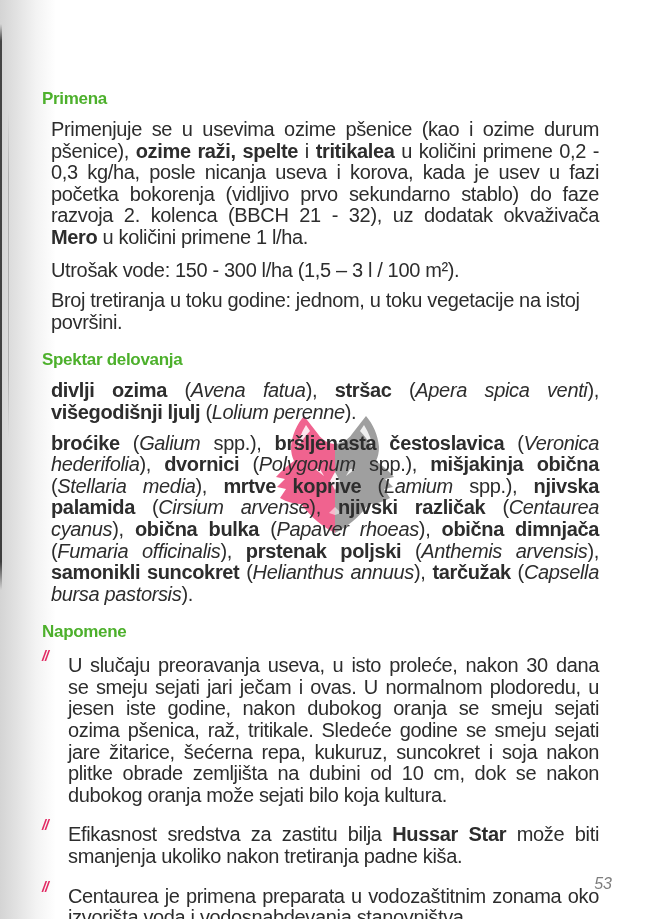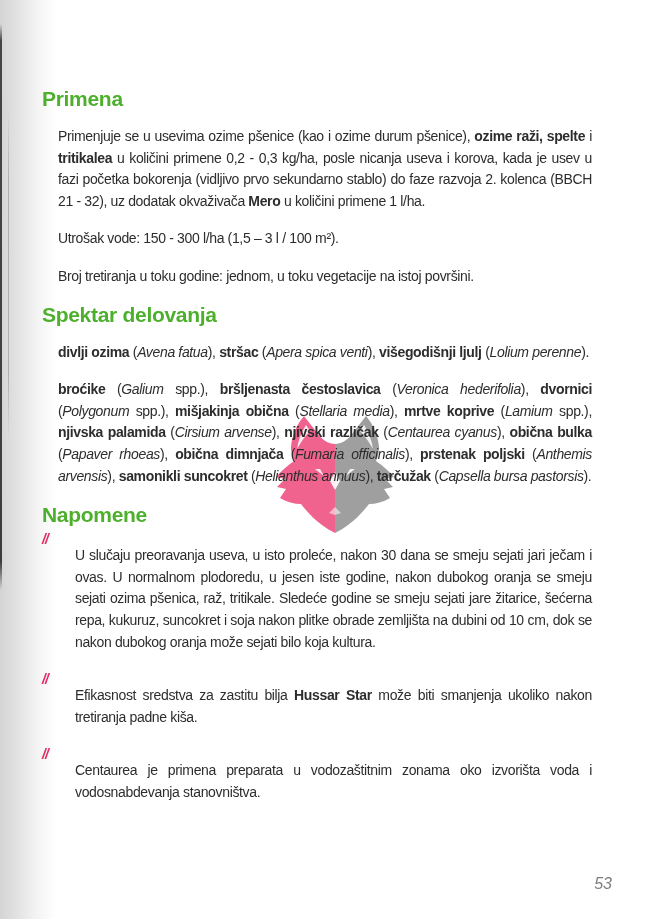--- a/index.html
+++ b/index.html
@@ -30,28 +30,28 @@
   }
   .fox {
     position: absolute; left: 274px; top: 414px; width: 122px; height: 119px;
     z-index: 1;
   }
   .content {
     position: absolute; left: 42px; right: 42px; top: 87px; z-index: 2;
   }
   h2 {
     margin: 0 0 3px 0;
-    font-size: 21px; line-height: 23px; font-weight: 700;
+    font-size: 17px; line-height: 23px; font-weight: 700;
     letter-spacing: -0.3px;
     color: var(--heading-green, #4db02c);
   }
   h2.mt { margin-top: 15px; }
   p {
-    margin: 16px;
-    font-size: 14px; line-height: 21.6px;
+    margin: 9px;
+    font-size: 20px; line-height: 21.6px;
     letter-spacing: -0.35px;
   }
   .just { text-align: justify; }
   .b { font-weight: 700; }
   .i { font-style: italic; }
   .bold { font-weight: 700; }
   .p-primena { margin-bottom: 11px; }
   .p-broj { margin-bottom: 9px; }
   .label-gap { margin-top: 8px; }
   .bullet { display: flex; align-items: flex-start; }

